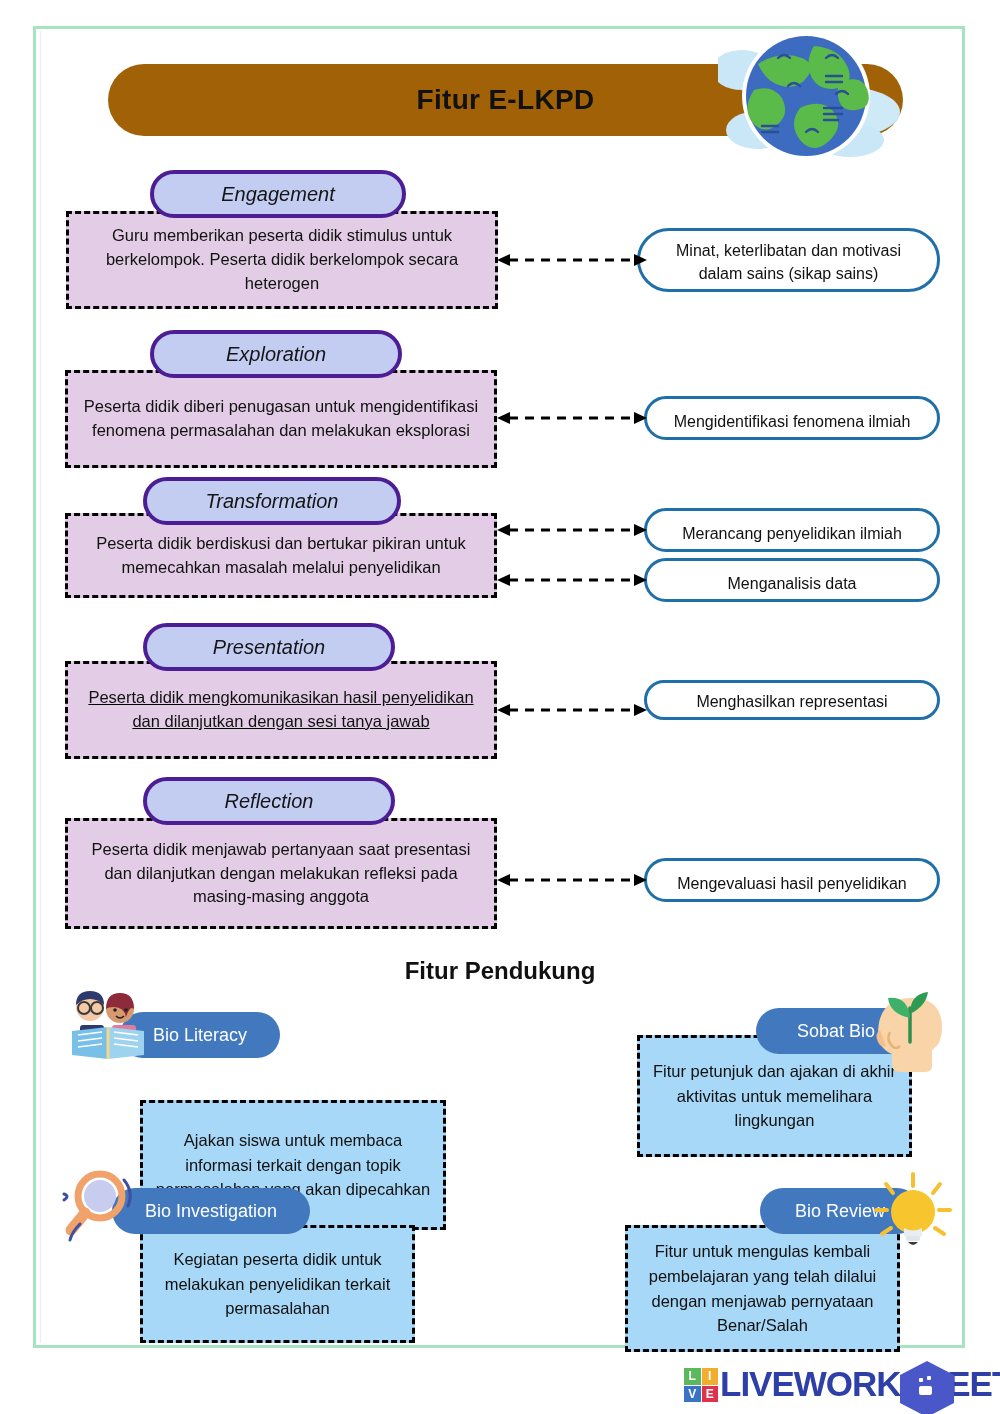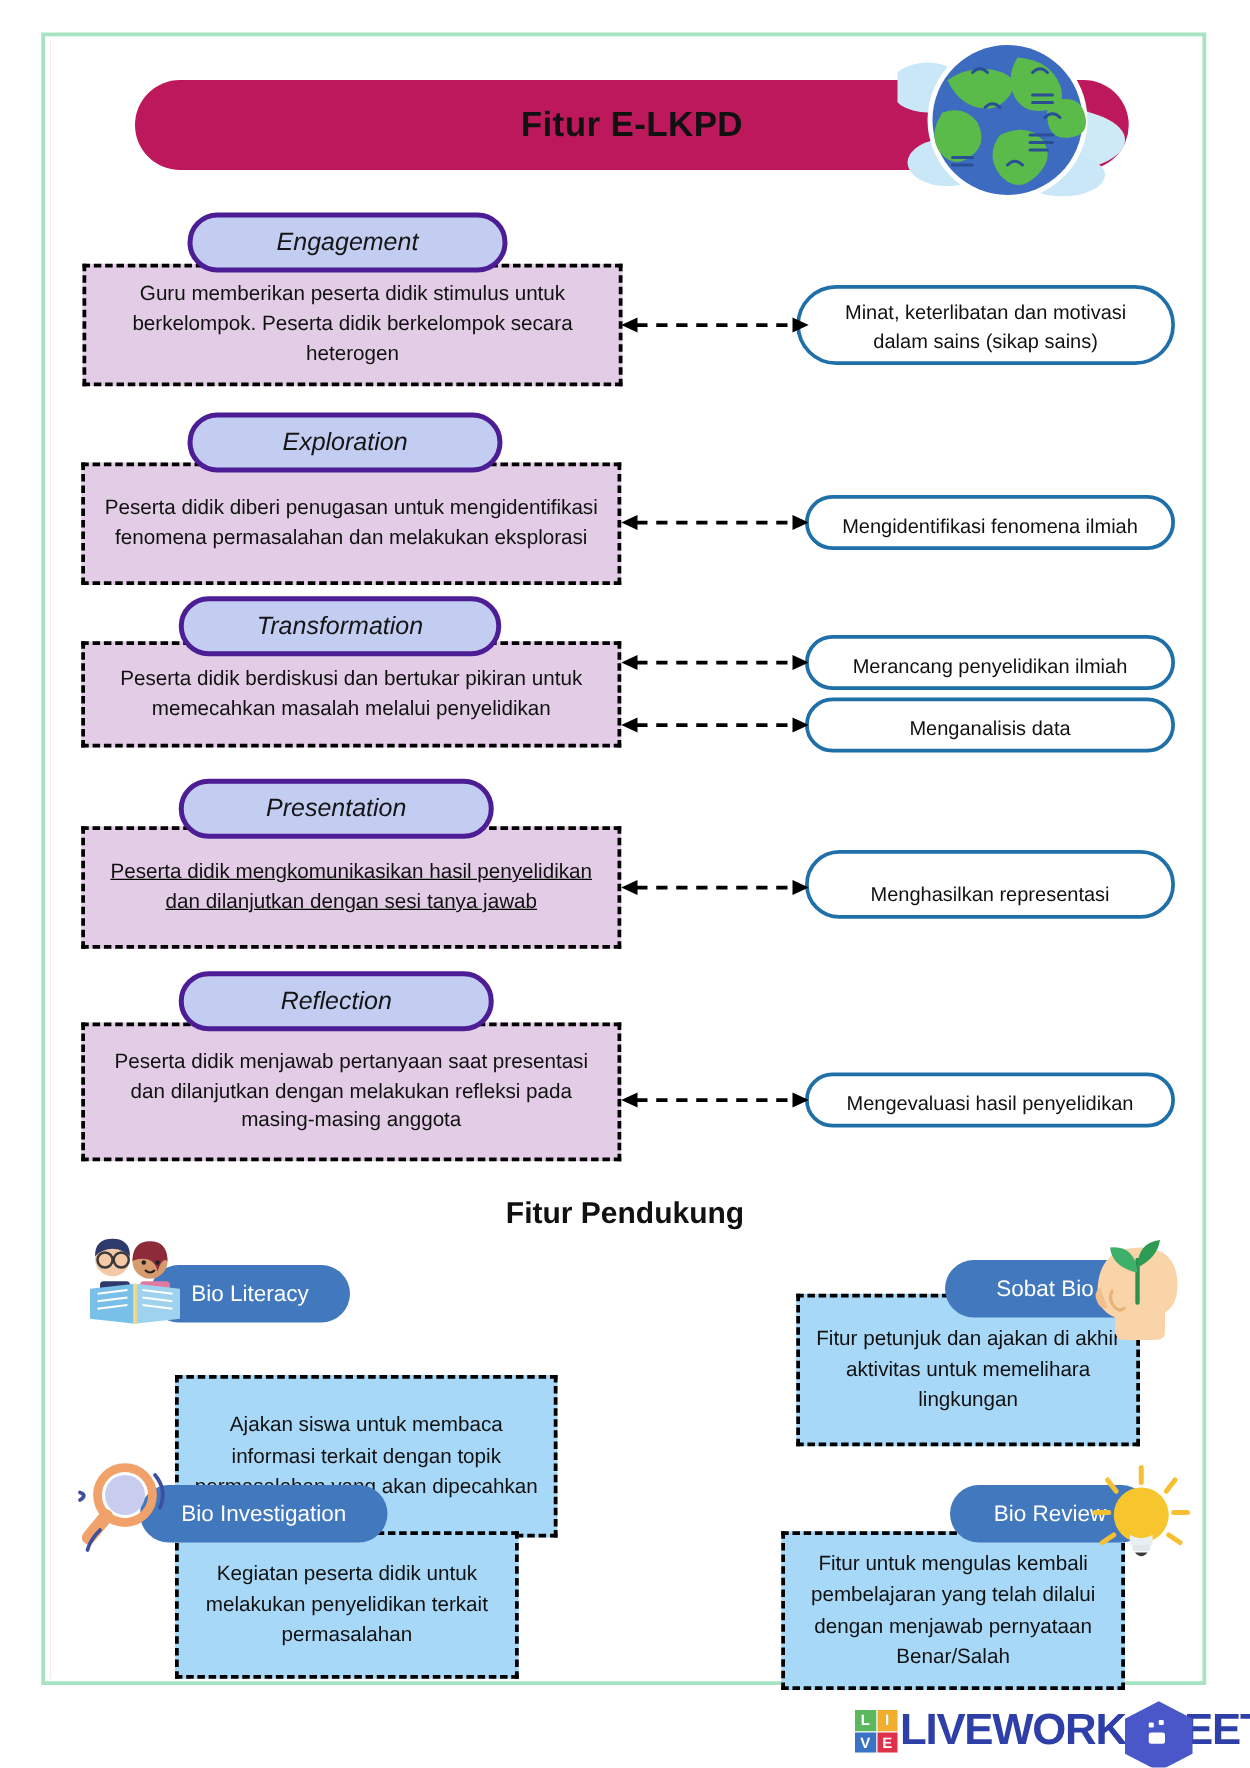--- a/index.html
+++ b/index.html
@@ -37,21 +37,21 @@
     pointer-events: none;
   }
 
   
   .title-banner {
     position: absolute;
     left: 108px;
     top: 64px;
     width: 795px;
     height: 72px;
-    background: #be185d;
+    background: #a16207;
     border-radius: 40px;
     display: flex;
     align-items: center;
     justify-content: center;
   }
   .title-text {
     font-size: 28px;
     font-weight: bold;
     color: #111111;
     letter-spacing: 0.3px;
@@ -315,21 +315,21 @@
 <div class="phase-box" style="left:65px; top:661px; width:432px; height:98px;text-decoration:underline;">
   <span>Peserta didik mengkomunikasikan hasil penyelidikan dan dilanjutkan dengan sesi tanya jawab</span>
 </div>
 <div class="arrow-wrap" style="left:497px; top:702px; width:150px; height:16px;">
   <svg width="150" height="16" viewBox="0 0 150 16">
     <line x1="12" y1="8" x2="138" y2="8" stroke="#000" stroke-width="3" stroke-dasharray="9,7"></line>
     <path d="M0 8 L13 2 L13 14 Z" fill="#000"></path>
     <path d="M150 8 L137 2 L137 14 Z" fill="#000"></path>
   </svg>
 </div>
-<div class="outcome-oval" style="left:644px; top:680px; width:296px; height:55px;">
+<div class="outcome-oval" style="left:644px; top:680px; width:296px; height:40px;">
   <span>Menghasilkan representasi</span>
 </div>
 
 <div class="phase-pill" style="left:143px; top:777px; width:252px; height:48px;">
   <span>Reflection</span>
 </div>
 <div class="phase-box" style="left:65px; top:818px; width:432px; height:111px;">
   <span>Peserta didik menjawab pertanyaan saat presentasi dan dilanjutkan dengan melakukan refleksi pada masing-masing anggota</span>
 </div>
 <div class="arrow-wrap" style="left:497px; top:872px; width:150px; height:16px;">

